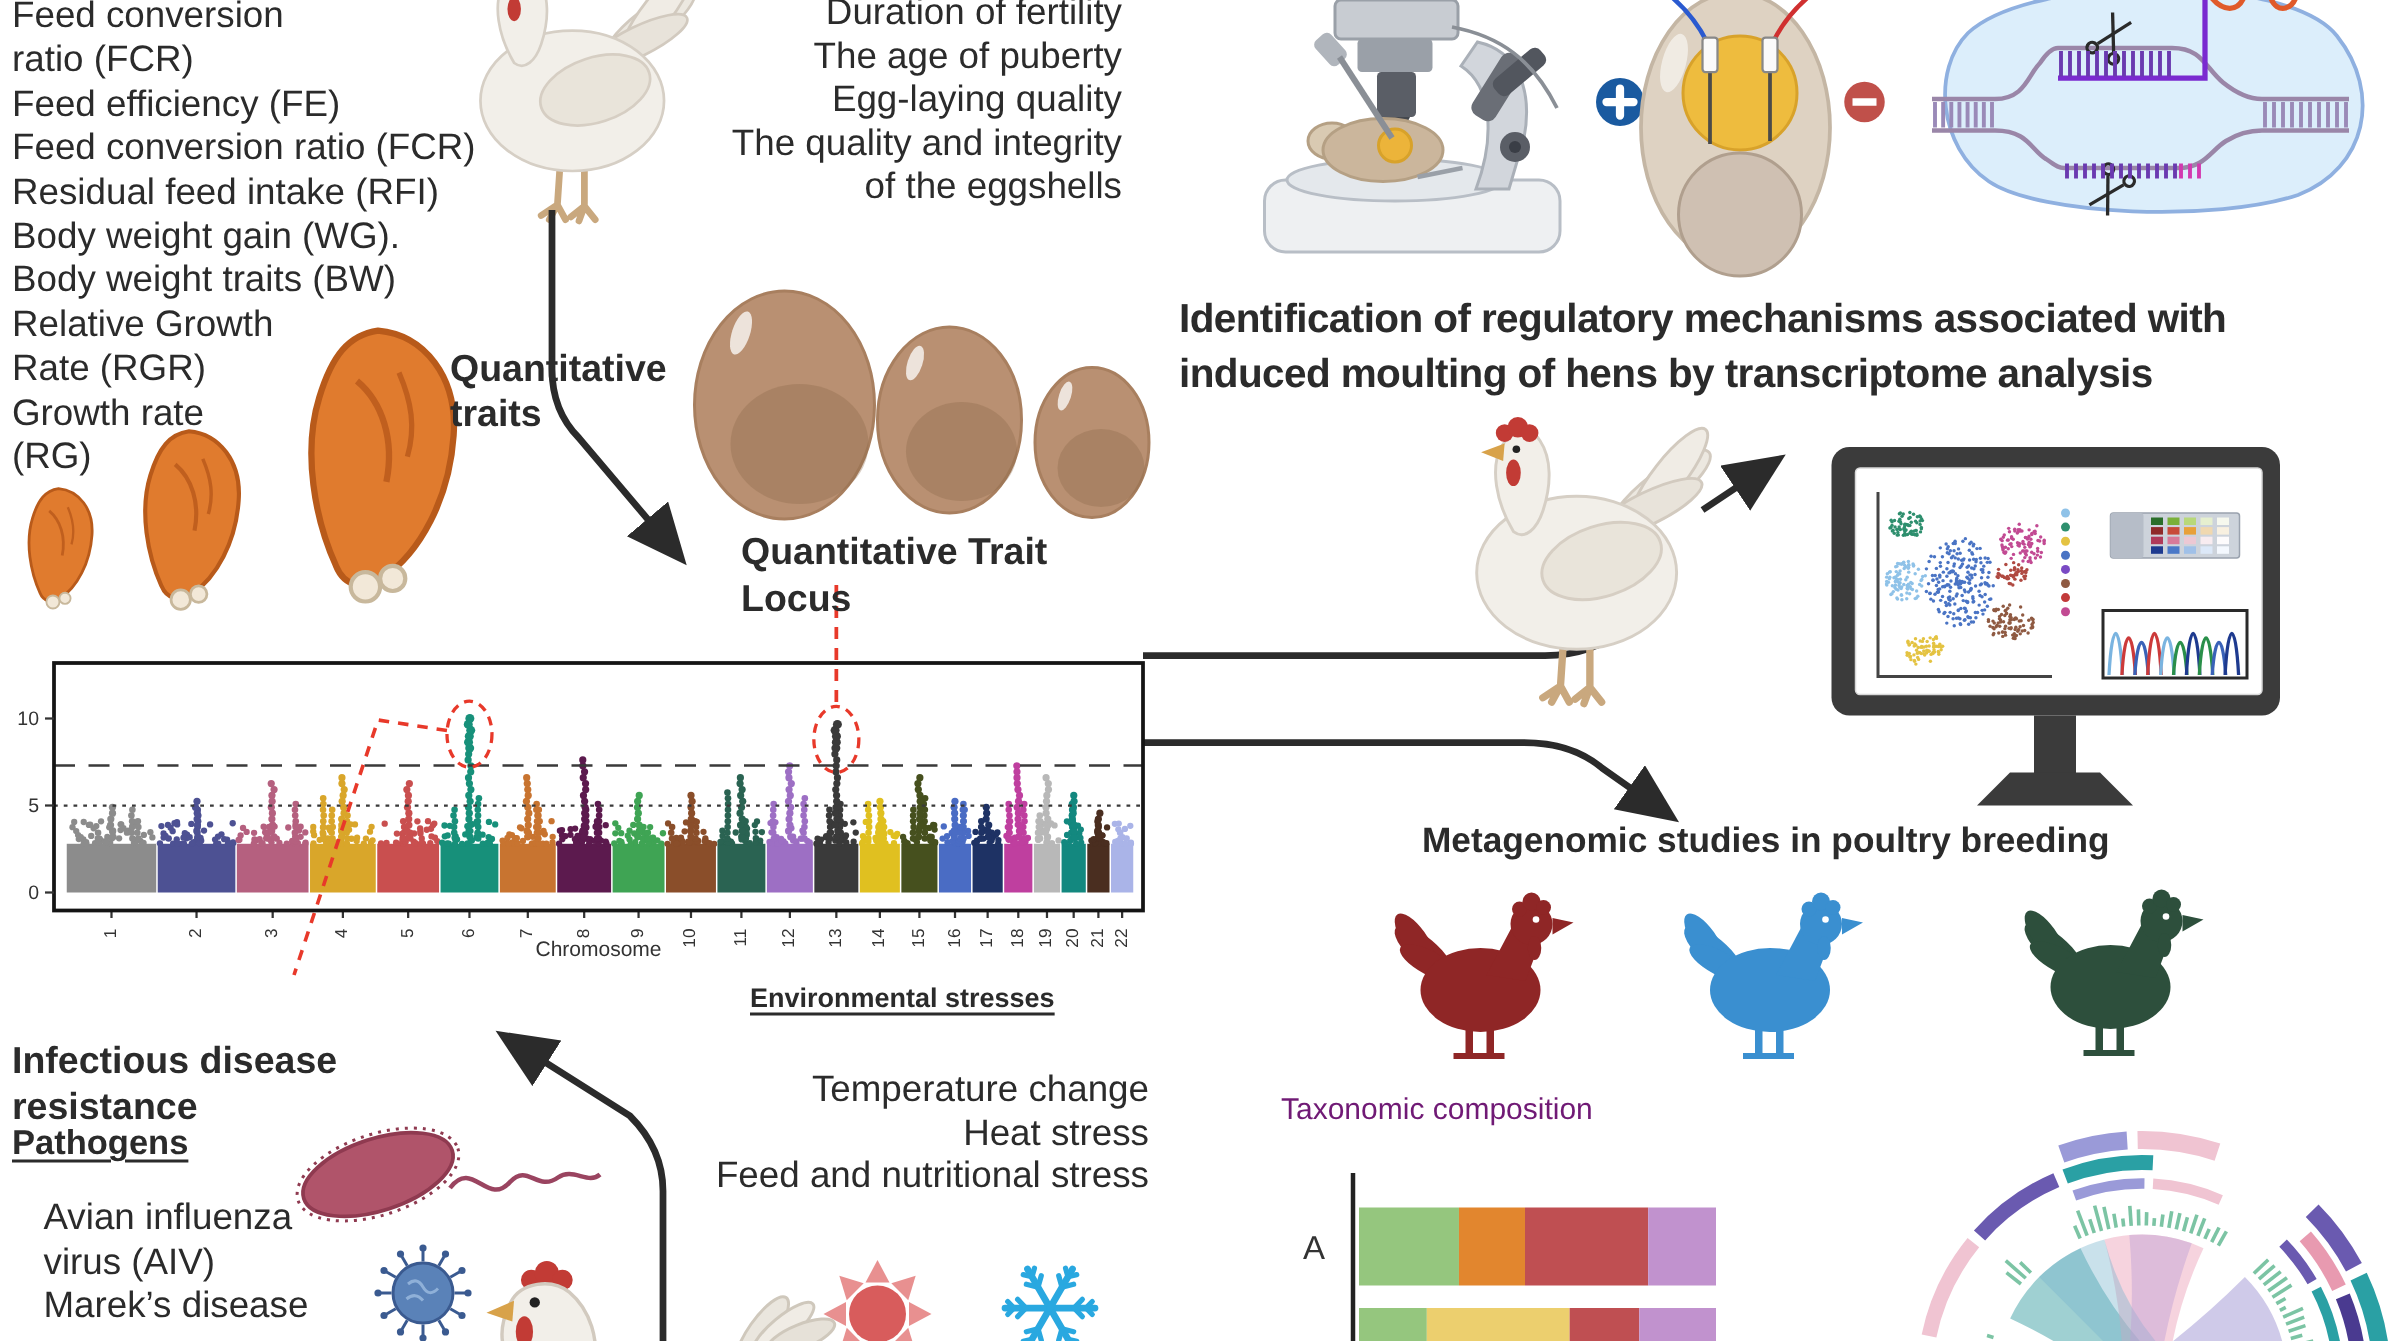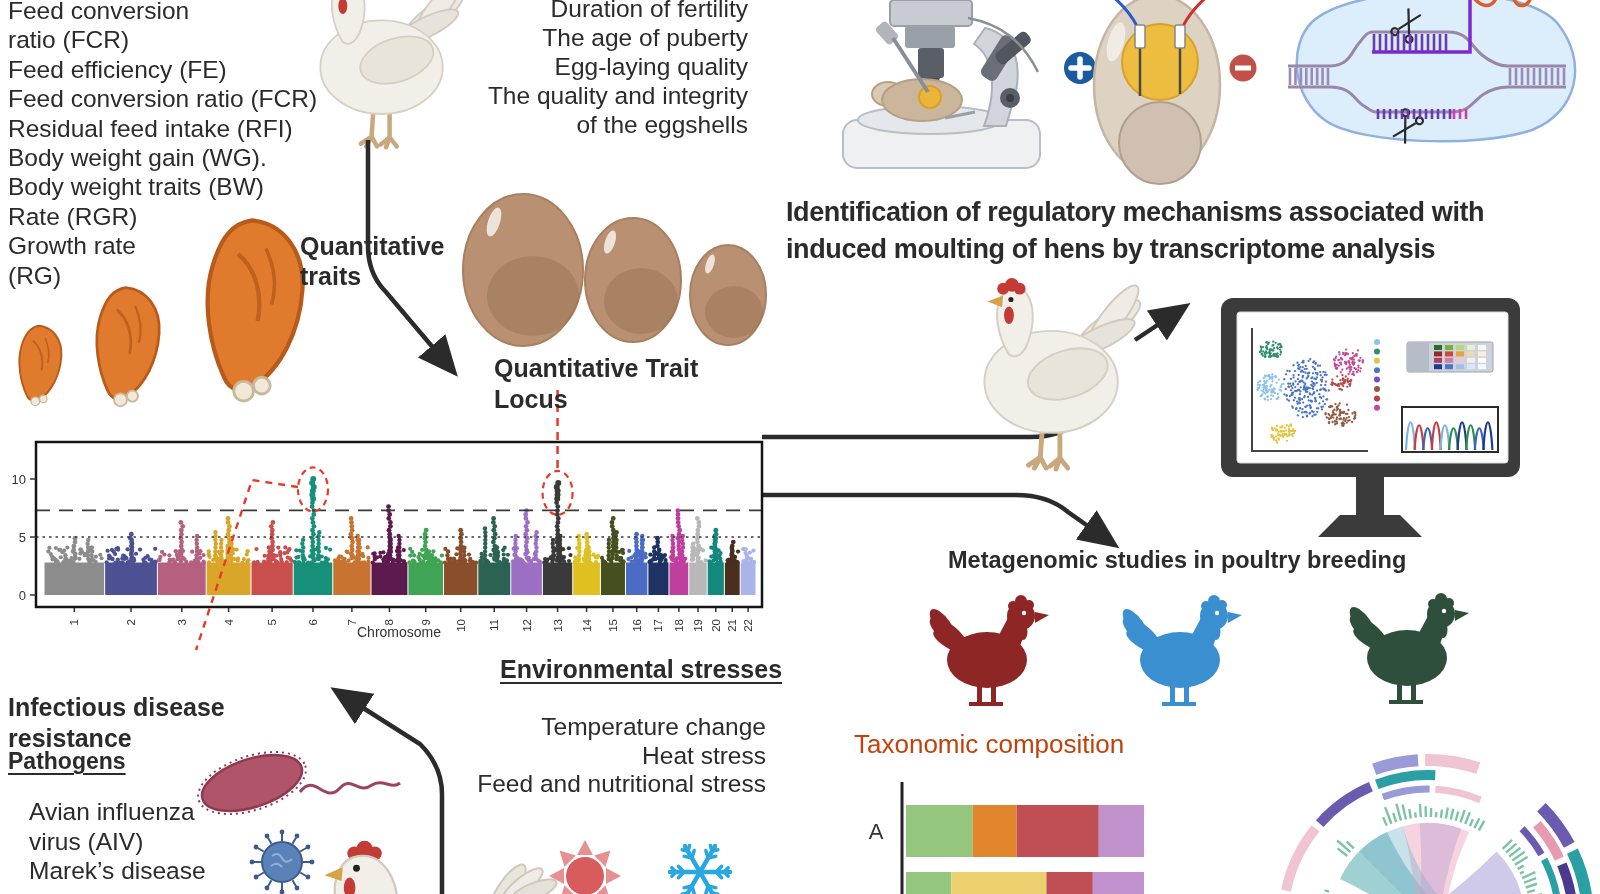--- a/index.html
+++ b/index.html
@@ -13,25 +13,25 @@
   .right{text-align:right;}
   .preline{white-space:pre-line;}
   #fig{left:0;top:0;}
   #manhattan{left:0;top:428px;overflow:visible;}
   #growth-traits{left:8px;top:-4px;width:520px;font-size:24.5px;line-height:29.4px;}
   #repro-traits{left:420px;top:-6px;width:328px;font-size:24.5px;line-height:29px;}
   #quant-traits-label{left:300px;top:231px;font-size:25px;line-height:30px;}
   #qtl-label{left:494px;top:353px;font-size:25px;line-height:31px;}
   #transcriptome-heading{left:786px;top:194px;width:810px;font-size:27px;line-height:37px;letter-spacing:-0.4px;}
   #metagenomic-heading{left:948px;top:547px;font-size:23.5px;}
-  #taxonomic-heading{left:854px;top:729px;font-size:26px;color:#c2410c;}
+  #taxonomic-heading{left:854px;top:729px;font-size:20px;color:#701a75;}
   #infectious-label{left:8px;top:652px;font-size:25px;line-height:30.5px;margin-top:40px;}
   #pathogens-label{left:8px;top:748px;font-size:23px;}
   #pathogens-list{left:8px;top:797px;font-size:24.5px;line-height:29.5px;margin-left:21px;}
-  #env-label{left:500px;top:655px;font-size:25px;}
+  #env-label{left:500px;top:655px;font-size:18px;}
   #env-list{left:436px;top:713px;width:330px;font-size:24.5px;line-height:28.6px;}
 </style>
 </head>
 <body>
 
 <svg id="fig" width="1600" height="894" viewBox="0 0 1600 894">
   <defs>
     <marker id="ah" markerWidth="12" markerHeight="12" refX="7" refY="4" orient="auto">
       <path d="M0,0 L9,4 L0,8 Z" fill="#2b2b2b"></path>
     </marker>
@@ -2365,20 +2365,21 @@
   </svg>
 
 <div class="txt" id="growth-traits">
     <div>Feed conversion</div>
     <div>ratio (FCR)</div>
     <div>Feed efficiency (FE)</div>
     <div>Feed conversion ratio (FCR)</div>
     <div>Residual feed intake (RFI)</div>
     <div>Body weight gain (WG).</div>
     <div>Body weight traits (BW)</div>
+    <div>Relative Growth</div>
     <div>Rate (RGR)</div>
     <div>Growth rate</div>
     <div>(RG)</div>
   </div>
 <div class="txt right" id="repro-traits">
     <div>Duration of fertility</div>
     <div>The age of puberty</div>
     <div>Egg-laying quality</div>
     <div>The quality and integrity</div>
     <div>of the eggshells</div>

